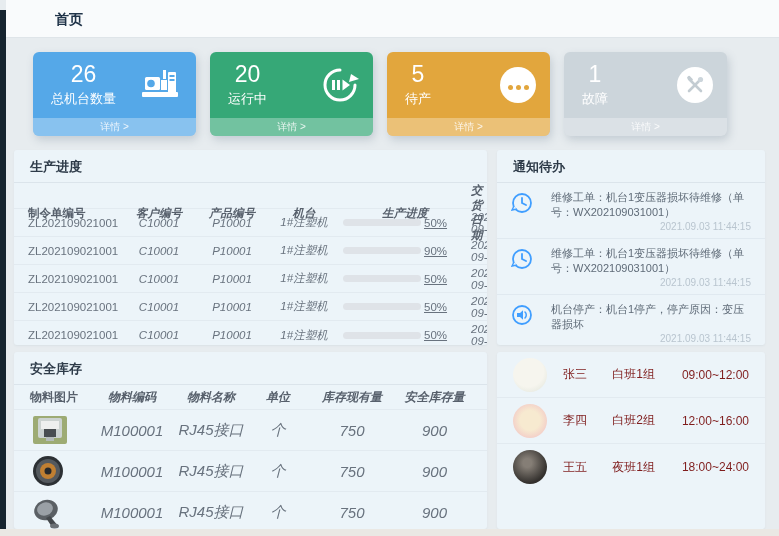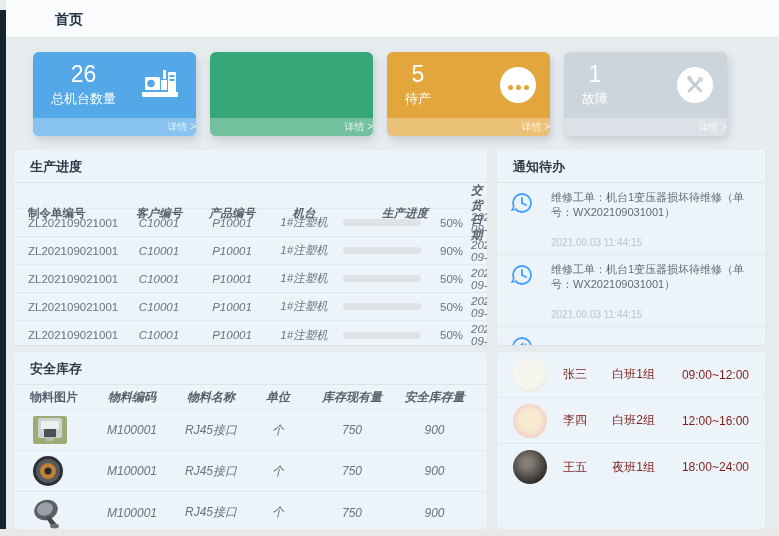--- a/index.html
+++ b/index.html
@@ -24,50 +24,50 @@
   .card-blue   { background:#55a8e8; }
   .card-green  { background:#36a877; }
   .card-orange { background:#e2a63d; }
   .card-gray   { background:#ccd5db; }
   .card-body { display:flex; align-items:center; height:66px; padding:0 14px 0 18px; }
   .card-text { text-align:center; }
   .card-num { font-size:23px; line-height:1.1; }
   .card-label { font-size:13px; margin-top:2px; }
   .card-icon { margin-left:auto; display:flex; align-items:center; }
   .card-strip { position:absolute; bottom:0; left:0; right:0; height:18px; line-height:18px;
-                background:rgba(255,255,255,0.30); text-align:right; font-size:10px;
+                background:rgba(255,255,255,0.30); text-align:center; font-size:10px;
                 color:rgba(255,255,255,0.85); cursor:pointer; }
   .icon-circle { width:36px; height:36px; border-radius:50%; background:#fff; display:flex; align-items:center; justify-content:center; }
   .dot { width:5px; height:5px; border-radius:50%; background:#e2a63d; display:inline-block; margin:0 1.5px; }
 
   
   .panels { display:grid; grid-template-columns:473px 268px; grid-template-rows:195px 177px; gap:7px 10px; }
   .panel { background:#ecf4f9; border-radius:3px; overflow:hidden; box-shadow:0 1px 2px rgba(120,140,160,0.10); }
   .panel-title { font-size:13px; font-weight:bold; color:#2e3b49; padding:8px 16px 6px; border-bottom:1px solid #dbe4eb; }
 
   
   .prow { display:grid; grid-template-columns:95px 72px 74px 70px 132px 1fr; align-items:center;
           height:28px; padding:0 14px; border-bottom:1px solid #e2eaf0; font-size:11.5px; color:#68727e; }
   .prow:last-child { border-bottom:none; }
   .phead { font-weight:bold; color:#57606c; height:26px; font-size:11.5px; }
   .c-center { text-align:center;font-style:italic; }
-  .progress-cell { display:flex; align-items:center; gap:19px; padding-left:4px; }
+  .progress-cell { display:flex; align-items:center; gap:3px; padding-left:4px;text-decoration:underline; }
   .bar-track { width:78px; height:7px; background:#dfe3e8; border-radius:4px; overflow:hidden; }
   .bar-fill { height:100%; background:#3e97f0; border-radius:4px; }
 
   
   .nitem { display:flex; gap:18px; padding:7px 14px 6px; border-bottom:1px solid #e0e9f0; }
   .nitem:last-child { border-bottom:none; }
   .nicon { flex:0 0 22px; padding-top:2px; }
   .ntext { font-size:11px; line-height:1.32; color:#5f6b78; }
-  .ntime { font-size:10px; color:#b9c5cf; margin-top:18px; }
+  .ntime { font-size:10px; color:#b9c5cf; margin-top:2px;text-align:right; }
 
   
   .irow { display:grid; grid-template-columns:62px 80px 78px 56px 92px 1fr; align-items:center;
-          height:41px; padding:0 16px; border-bottom:1px solid #e2eaf0; font-size:12px; color:#68727e; }
+          height:41px; padding:0 16px; border-bottom:1px solid #e2eaf0; font-size:15px; color:#68727e; }
   .irow:last-child { border-bottom:none; }
   .ihead { font-weight:bold; color:#57606c; height:25px; font-size:12px; }
   .item-img { width:40px; height:34px; display:flex; align-items:center; }
 
   
   .srow { display:flex; align-items:center; height:46px; padding:0 16px; border-bottom:1px solid #e2eaf0; font-size:12px; color:#7f1d1d; }
   .srow:last-child { border-bottom:none; }
   .avatar { width:34px; height:34px; border-radius:50%; flex:0 0 34px; }
   .avatar-0 { background:radial-gradient(circle at 45% 40%, #f6f5ee 55%, #dde2d8); }
   .avatar-1 { background:radial-gradient(circle at 50% 48%, #f7ead0 40%, #f0b9c2); }
@@ -104,20 +104,35 @@
             <circle cx="11" cy="15.5" r="3.8" fill="#55a8e8"></circle>
             <rect x="21" y="12" width="6" height="10" fill="#fff"></rect>
             <rect x="23" y="2" width="3" height="9" fill="#fff"></rect>
           </svg>
         </span>
       </div>
       <div class="card-strip">详情 &gt;</div>
     </div>
 
     <div class="card card-green">
+      <div class="card-body">
+        <div class="card-text">
+          <div class="card-num">20</div>
+          <div class="card-label">运行中</div>
+        </div>
+        <span class="card-icon">
+          <svg width="38" height="38" viewBox="0 0 38 38">
+            <path d="M19 4 A15 15 0 1 0 34 19" fill="none" stroke="#fff" stroke-width="3" stroke-linecap="round"></path>
+            <path d="M30 8 L38 13 L28 16 Z" fill="#fff"></path>
+            <rect x="11" y="14" width="3" height="10" fill="#fff"></rect>
+            <rect x="16" y="14" width="3" height="10" fill="#fff"></rect>
+            <path d="M21.5 13.5 L29 19 L21.5 24.5 Z" fill="#fff"></path>
+          </svg>
+        </span>
+      </div>
       <div class="card-strip">详情 &gt;</div>
     </div>
 
     <div class="card card-orange">
       <div class="card-body">
         <div class="card-text">
           <div class="card-num">5</div>
           <div class="card-label">待产</div>
         </div>
         <span class="card-icon icon-circle">
@@ -255,20 +270,21 @@
 
       <div class="nitem">
         <span class="nicon">
           <svg width="22" height="22" viewBox="0 0 22 22">
             <circle cx="11" cy="11" r="9" fill="none" stroke="#409eff" stroke-width="1.8"></circle>
             <path d="M6 9 L9 9 L12 6.2 L12 15.8 L9 13 L6 13 Z" fill="#409eff"></path>
             <path d="M14 8 A4.2 4.2 0 0 1 14 14" fill="none" stroke="#409eff" stroke-width="1.5" stroke-linecap="round"></path>
           </svg>
         </span>
         <div>
+          <div class="ntext">机台停产：机台1停产，停产原因：变压器损坏</div>
           <div class="ntime">2021.09.03 11:44:15</div>
         </div>
       </div>
 
     </div>
 
     <div class="panel">
       <div class="panel-title">安全库存</div>
       <div class="irow ihead">
         <div>物料图片</div>

